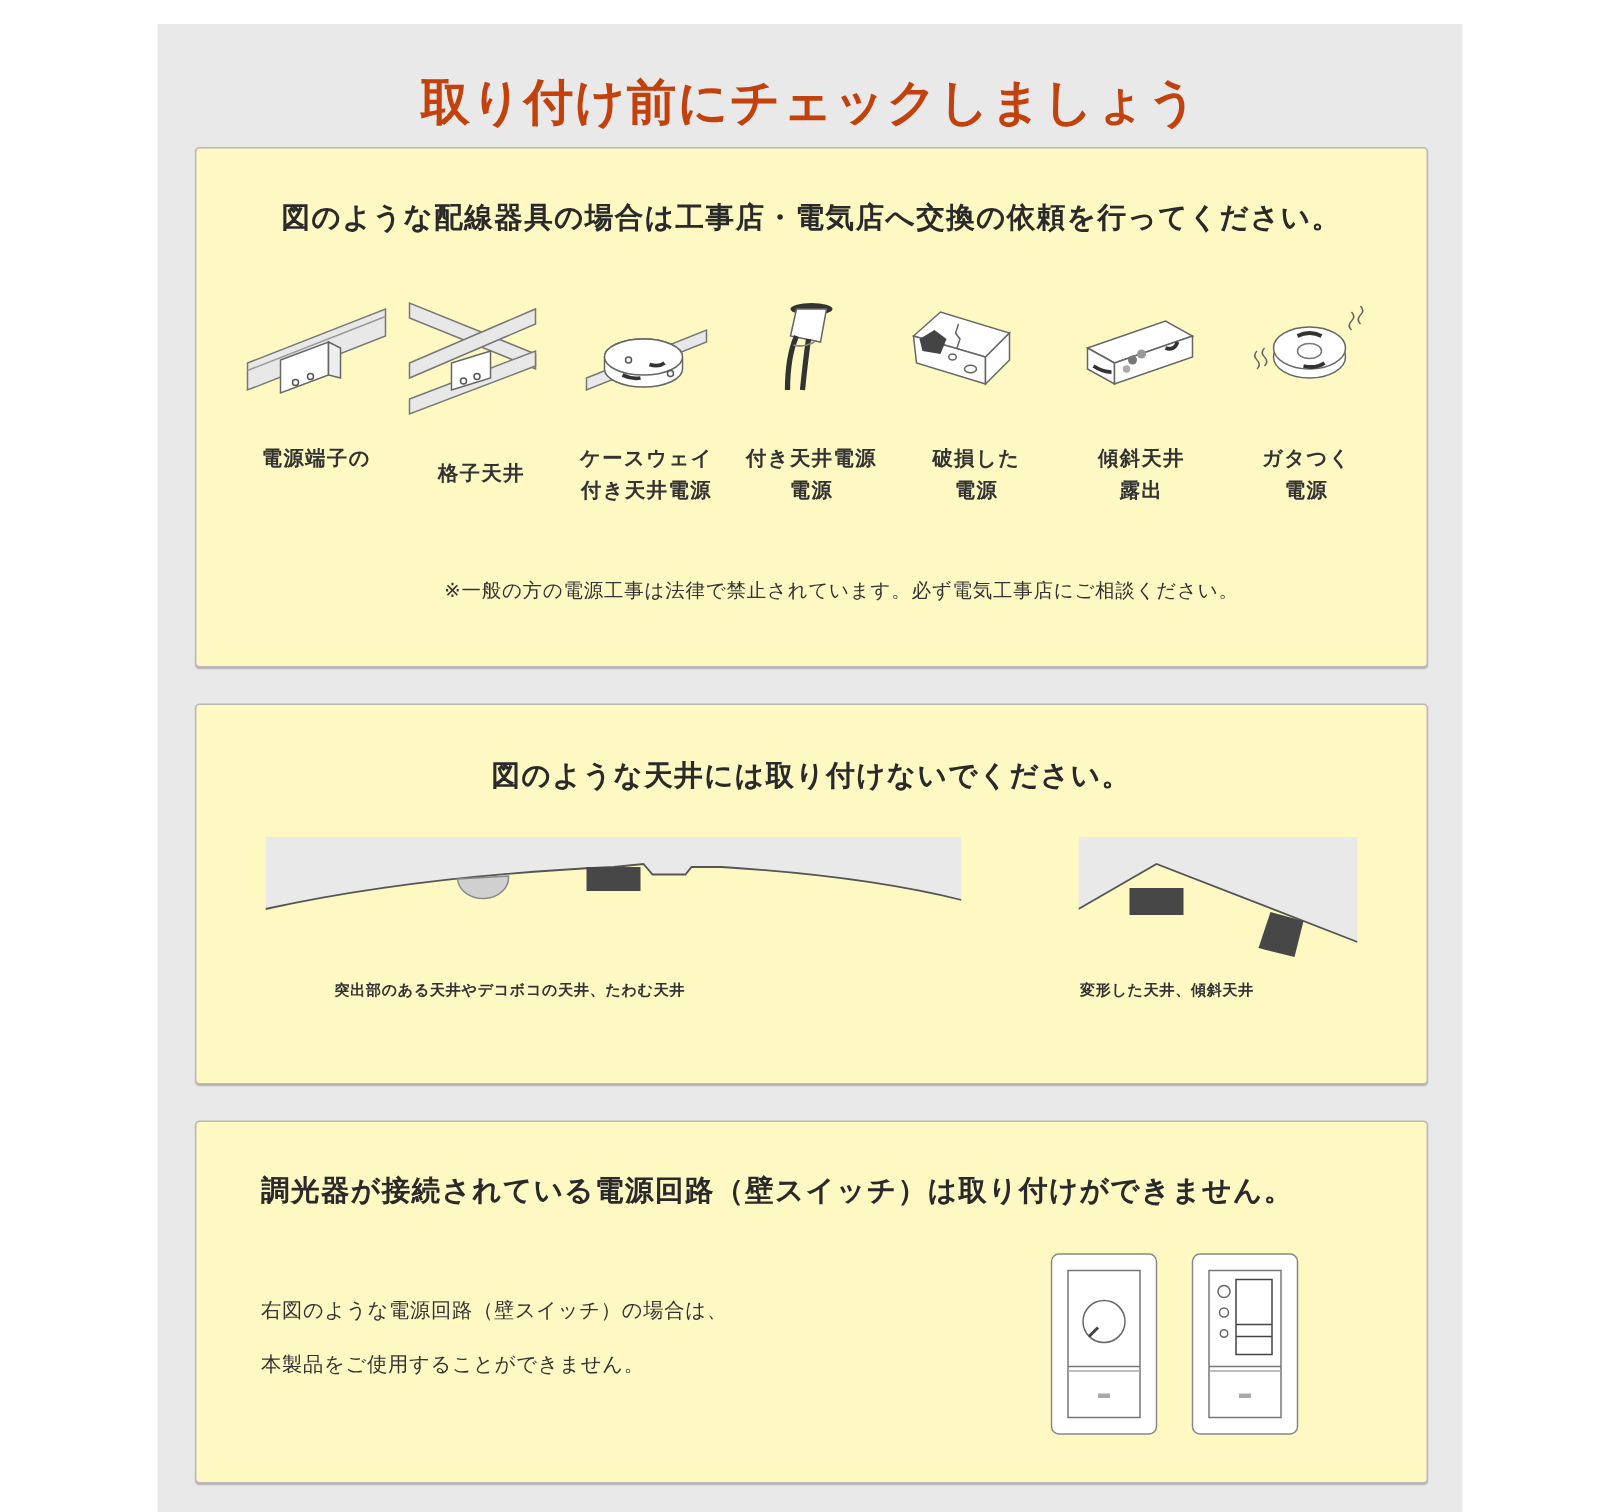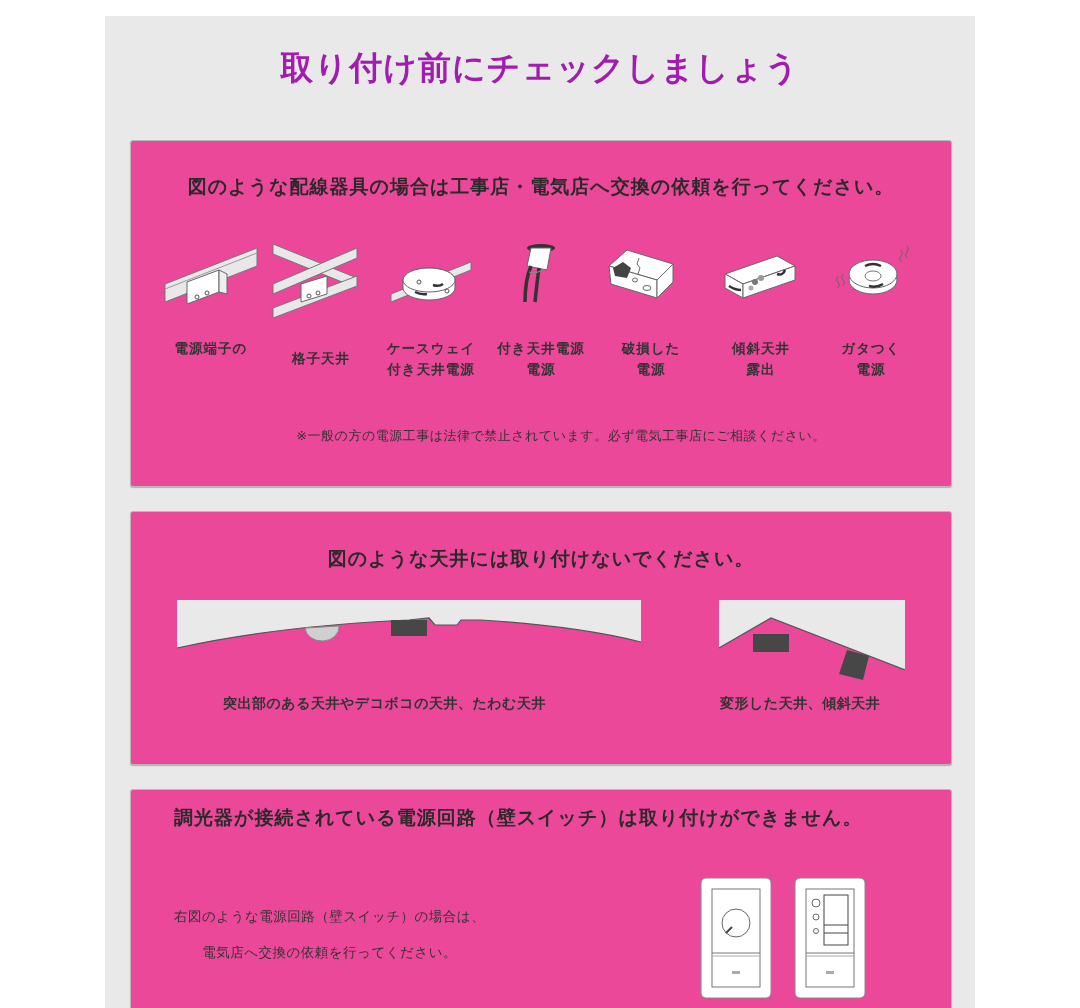--- a/index.html
+++ b/index.html
@@ -1,40 +1,40 @@
 <!DOCTYPE html>
 <html><head>
 <meta charset="utf-8">
 <style>
   html, body { margin:0; padding:0; }
   body { width:1080px; height:1008px; background:#ffffff; position:relative; overflow:hidden;
     font-family:"DejaVu Sans", "Liberation Sans", sans-serif; color:#222; }
   .panel { position:absolute; left:105px; top:16px; width:870px; height:992px; background:#e9e9e9; }
   .title { position:absolute; left:0; top:30px; width:100%; text-align:center; font-size:33px; font-weight:bold;
-    color:#a21caf; letter-spacing:1px; }
-  .card { position:absolute; left:25px; width:820px; background:#ec4899; border:1px solid #b9b9b9;
-    border-radius:3px; box-shadow:0 1px 1px rgba(0,0,0,0.25);margin-top:42px; }
+    color:#c2410c; letter-spacing:1px; }
+  .card { position:absolute; left:25px; width:820px; background:#fef9c3; border:1px solid #b9b9b9;
+    border-radius:3px; box-shadow:0 1px 1px rgba(0,0,0,0.25); }
   .card1 { top:82px; height:345px; }
   .card2 { top:453px; height:252px; }
   .card3 { top:731px; height:240px; }
   .card-heading { position:absolute; left:0; width:100%; text-align:center; font-weight:bold; font-size:19px; color:#2a2a2a; letter-spacing:1px; }
   .card1 .card-heading { top:33px; }
   .card2 .card-heading { top:34px; }
-  .card3 .card-heading { top:15px; left:43px; text-align:center; width:auto; }
+  .card3 .card-heading { top:33px; left:43px; text-align:center; width:auto; }
   .icons { position:absolute; left:25px; top:95px; width:790px; display:flex; }
   .icon-item { width:110px; text-align:center; }
   .icon-item svg { display:block; margin:0 auto; }
   .icon-label { margin-top:22px; font-size:13.5px; font-weight:bold; color:#333; line-height:21px; letter-spacing:1px; white-space:pre-line; }
   .note { position:absolute; left:0; top:286px; width:100%; text-align:center; font-size:13px; color:#333; letter-spacing:0.5px;padding-left:20px; }
   .ceiling-a { position:absolute; left:46px; top:88px; }
   .ceiling-b { position:absolute; left:588px; top:88px; }
-  .cap { position:absolute; top:183px; font-size:14px; font-weight:bold; color:#333; letter-spacing:0.5px; }
+  .cap { position:absolute; top:183px; font-size:10px; font-weight:bold; color:#333; letter-spacing:0.5px; }
   .cap-a { left:92px; }
   .cap-b { left:589px; }
-  .body-text { position:absolute; left:43px; top:108px; font-size:13.5px; color:#333; line-height:36px; letter-spacing:0.5px;text-align:center; }
+  .body-text { position:absolute; left:43px; top:108px; font-size:13.5px; color:#333; line-height:36px; letter-spacing:0.5px; }
   .switches { position:absolute; left:569px; top:87px; display:flex; gap:22px; }
 </style>
 </head>
 <body>
 
 <div class="panel">
   <div class="title">取り付け前にチェックしましょう</div>
 
   <div class="card card1">
     <div class="card-heading">図のような配線器具の場合は工事店・電気店へ交換の依頼を行ってください。</div>
@@ -147,21 +147,21 @@
       <polygon points="128,50 150,56 144,80 120,74" fill="#474747"></polygon>
     </svg>
     <div class="cap cap-a">突出部のある天井やデコボコの天井、たわむ天井</div>
     <div class="cap cap-b">変形した天井、傾斜天井</div>
   </div>
 
   <div class="card card3">
     <div class="card-heading">調光器が接続されている電源回路（壁スイッチ）は取り付けができません。</div>
     <div class="body-text">
       <div>右図のような電源回路（壁スイッチ）の場合は、</div>
-      <div>電気店へ交換の依頼を行ってください。</div>
+      <div>本製品をご使用することができません。</div>
     </div>
     <div class="switches">
       <svg width="72" height="122" viewBox="0 0 72 122">
         <rect x="1" y="1" width="70" height="120" rx="5" fill="#fff" stroke="#888"></rect>
         <rect x="12" y="12" width="48" height="98" fill="#fff" stroke="#777"></rect>
         <line x1="12" y1="76" x2="60" y2="76" stroke="#777"></line>
         <line x1="12" y1="79" x2="60" y2="79" stroke="#aaa"></line>
         <circle cx="36" cy="46" r="14" fill="none" stroke="#666"></circle>
         <line x1="26" y1="56" x2="32" y2="50" stroke="#444" stroke-width="2"></line>
         <rect x="32" y="94" width="8" height="3" fill="#aaa"></rect>

